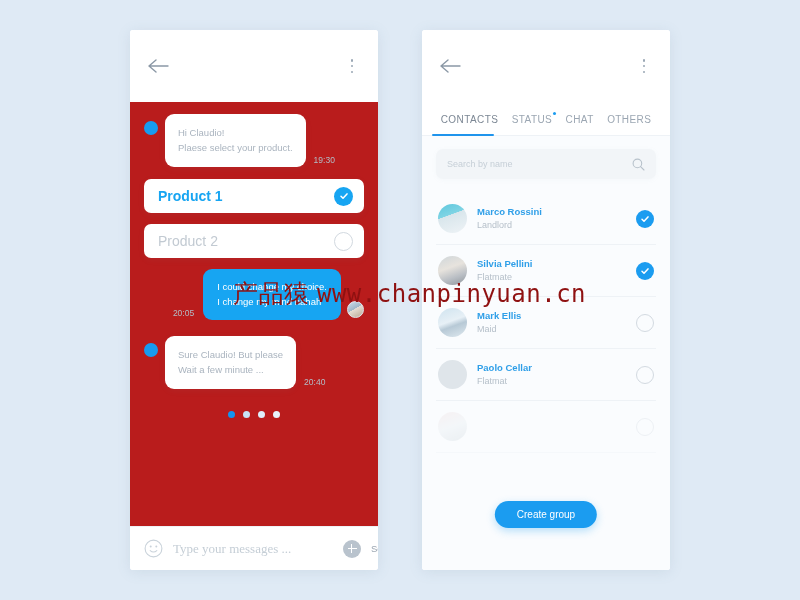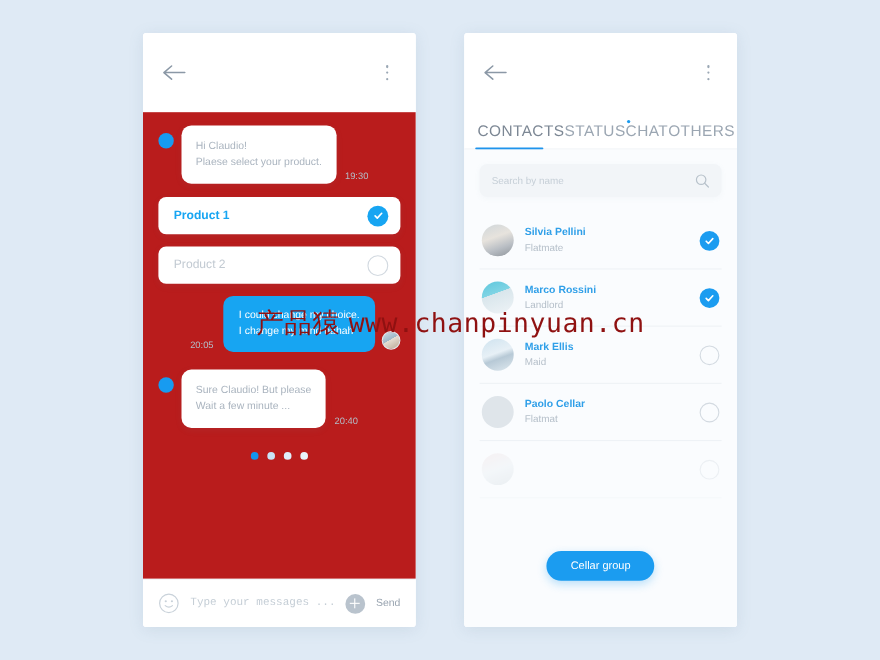--- a/index.html
+++ b/index.html
@@ -112,21 +112,21 @@
     background: #ffffff;
     border-radius: 7px;
     height: 34px;
     display: flex;
     align-items: center;
     justify-content: space-between;
     padding: 0 11px 0 14px;
     margin: 0 0 11px 0;
     box-shadow: 0 2px 7px rgba(120,140,160,0.07);
   }
-  .option .lbl { font-size: 11px; font-weight: bold; }
+  .option .lbl { font-size: 14px; font-weight: bold; }
   .option.on .lbl { color: #17a5f2; }
   .option.off .lbl { color: #c2cad2; font-weight: normal; }
 
   .tick {
     width: 19px; height: 19px; border-radius: 50%;
     background: #17a5f2; display: flex; align-items: center; justify-content: center;
   }
   .tick svg { display: block; }
   .ring {
     width: 19px; height: 19px; border-radius: 50%;
@@ -154,22 +154,22 @@
     display: flex;
     align-items: center;
     padding: 0 14px;
     gap: 10px;
     flex: 0 0 auto;
   }
   .smiley { width: 19px; height: 19px; flex: 0 0 auto; }
   .smiley svg { display: block; }
   .composer-input {
     flex: 1 1 auto; border: none; outline: none; background: transparent;
-    font-family: Liberation Mono, monospace;
-    font-size: 10px; color: #9aa6b2;
+    font-family: Liberation Serif, serif;
+    font-size: 13px; color: #9aa6b2;
   }
   .composer-input::placeholder { color: #c5ced6; }
   .plus-btn {
     width: 18px; height: 18px; border-radius: 50%; background: #b9c3cd;
     display: flex; align-items: center; justify-content: center; flex: 0 0 auto;
   }
   .plus-btn:before {
     content: ""; width: 9px; height: 9px; display: block;
     background:
       linear-gradient(#fff,#fff) center/9px 1.4px no-repeat,
@@ -179,21 +179,21 @@
 
   
   .tabs {
     height: 34px; background: #fff;
     display: flex; align-items: center;
     padding: 0 12px; gap: 0;
     position: relative; flex: 0 0 auto;
   }
   .tab {
     flex: 1 1 auto; text-align: center;
-    font-size: 14px; letter-spacing: 0.4px; color: #9ba6b2;
+    font-size: 10px; letter-spacing: 0.4px; color: #9ba6b2;
     cursor: pointer; position: relative; padding-bottom: 8px; padding-top: 8px;
   }
   .tab .badge {
     position: absolute; top: 6px; margin-left: 1px;
     width: 3px; height: 3px; border-radius: 50%; background: #1b9cf0; display: inline-block;
   }
   .tab-underline {
     position: absolute; bottom: 0; left: 10px;
     width: 62px; height: 2.5px; background: #1f94ec; border-radius: 2px;
   }
@@ -402,37 +402,37 @@
         <input type="text" placeholder="Search by name" style="">
         <span class="search-icon">
           <svg width="13" height="13" viewBox="0 0 13 13">
             <circle cx="5.4" cy="5.4" r="4.3" fill="none" stroke="#b8c2cb" stroke-width="1.1"></circle>
             <path d="M8.6 8.6 L12 12" stroke="#b8c2cb" stroke-width="1.1" stroke-linecap="round"></path>
           </svg>
         </span>
       </div>
 
       <div class="contact">
+        <span class="c-avatar av-a"></span>
+        <span class="c-text">
+          <span class="c-name" style="display:block;">Marco Rossini</span>
+          <span class="c-role" style="display:block;">Landlord</span>
+        </span>
+        <span class="c-tick">
+          <svg width="10" height="10" viewBox="0 0 10 10">
+            <path d="M2 5.3 L4 7.3 L8 2.9" fill="none" stroke="#fff" stroke-width="1.5" stroke-linecap="round" stroke-linejoin="round"></path>
+          </svg>
+        </span>
+      </div>
+
+      <div class="contact">
         <span class="c-avatar av-b"></span>
         <span class="c-text">
           <span class="c-name" style="display:block;">Silvia Pellini</span>
           <span class="c-role" style="display:block;">Flatmate</span>
-        </span>
-        <span class="c-tick">
-          <svg width="10" height="10" viewBox="0 0 10 10">
-            <path d="M2 5.3 L4 7.3 L8 2.9" fill="none" stroke="#fff" stroke-width="1.5" stroke-linecap="round" stroke-linejoin="round"></path>
-          </svg>
-        </span>
-      </div>
-
-      <div class="contact">
-        <span class="c-avatar av-a"></span>
-        <span class="c-text">
-          <span class="c-name" style="display:block;">Marco Rossini</span>
-          <span class="c-role" style="display:block;">Landlord</span>
         </span>
         <span class="c-tick">
           <svg width="10" height="10" viewBox="0 0 10 10">
             <path d="M2 5.3 L4 7.3 L8 2.9" fill="none" stroke="#fff" stroke-width="1.5" stroke-linecap="round" stroke-linejoin="round"></path>
           </svg>
         </span>
       </div>
 
       <div class="contact">
         <span class="c-avatar av-d"></span>
@@ -453,21 +453,21 @@
       </div>
 
       <div class="contact faded">
         <span class="c-avatar av-e"></span>
         <span class="c-text"></span>
         <span class="c-ring"></span>
       </div>
 
       <div class="fade-bottom"></div>
 
-      <button class="create-group">Cellar group</button>
+      <button class="create-group">Create group</button>
     </div>
   </div>
 </div>
 
 <div class="watermark">
   <span>产品猿</span>
   <span class="wm-url">www.chanpinyuan.cn</span>
 </div>
 
 </body></html>

